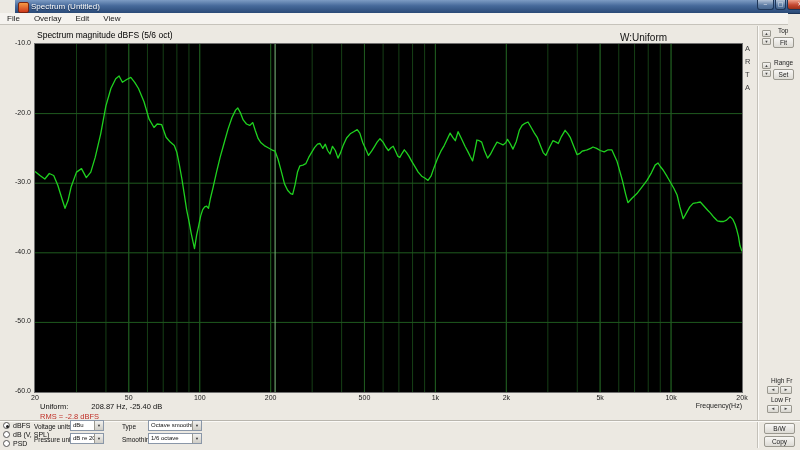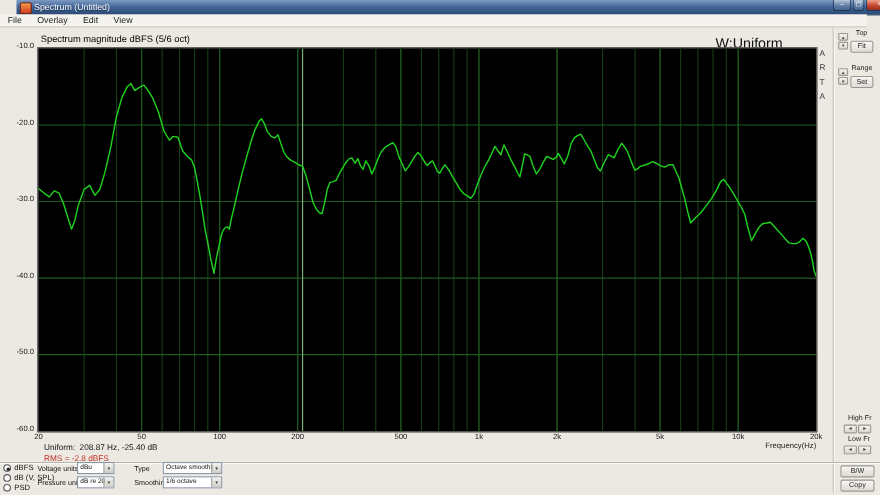--- a/index.html
+++ b/index.html
@@ -18,34 +18,34 @@
     text-align:center;background:linear-gradient(#b7c6d9,#5b7aa2 60%,#49688f);}
   .btn-min{left:742px;width:17px;}
   .btn-max{left:760px;width:11px;}
   .btn-close{left:772px;width:26px;background:linear-gradient(#f0a38c,#c54832 55%,#9d3018);}
   
   .menubar{position:absolute;top:13px;left:0;right:12px;height:11px;background:#f5f3ef;
     border-bottom:1px solid #c6c3bb;font-size:8px;color:#1a1a1a;}
   .menubar span{display:inline-block;padding:0 7px;line-height:11px;}
   
   .plot-title{position:absolute;left:37px;top:30px;font-size:8.5px;color:#000;}
-  .wuniform{position:absolute;top:32px;left:620px;width:122px;text-align:center;font-size:13px;color:#111;}
+  .wuniform{position:absolute;top:32px;left:620px;width:122px;text-align:left;font-size:10px;color:#111;}
   .arta{position:absolute;left:745px;top:42px;width:9px;font-size:7.5px;line-height:13px;
     color:#3c3c3c;word-break:break-all;}
   
   .plot{position:absolute;left:34px;top:43px;width:707px;height:348px;background:#000;
     border:1px solid #6f6f6f;}
   .plot svg{position:absolute;left:0;top:0;}
   .ytick{position:absolute;right:0;font-size:7px;color:#1a1a1a;}
   .yticks{position:absolute;left:0;top:0;width:31px;height:400px;}
   .xtick{position:absolute;top:394px;font-size:7px;color:#1a1a1a;transform:translateX(-50%);}
   .freq-label{position:absolute;top:402px;left:642px;width:100px;text-align:right;font-size:7px;color:#1a1a1a;}
   
   .cursor-line{position:absolute;left:40px;top:402px;font-size:7.5px;color:#111;}
-  .cursor-line .val{margin-left:4px;}
+  .cursor-line .val{margin-left:23px;}
   .rms-line{position:absolute;left:40px;top:412px;font-size:7.5px;color:#c03028;}
   
   .panel-lbl{position:absolute;font-size:6.5px;color:#222;}
   .pbtn{position:absolute;box-sizing:border-box;border:1px solid #9a988f;border-radius:2px;
     background:linear-gradient(#f8f7f5,#dddbd5);font-size:6.5px;color:#222;text-align:center;}
   .spinner{position:absolute;width:9px;}
   .spinner .pb{position:relative;display:block;width:9px;height:7px;margin-bottom:1px;
     box-sizing:border-box;border:1px solid #9a988f;border-radius:1px;
     background:linear-gradient(#f4f3f0,#d8d6cf);font-size:4px;line-height:5px;text-align:center;color:#444;}
   .arrowpair{position:absolute;display:flex;gap:1px;}

